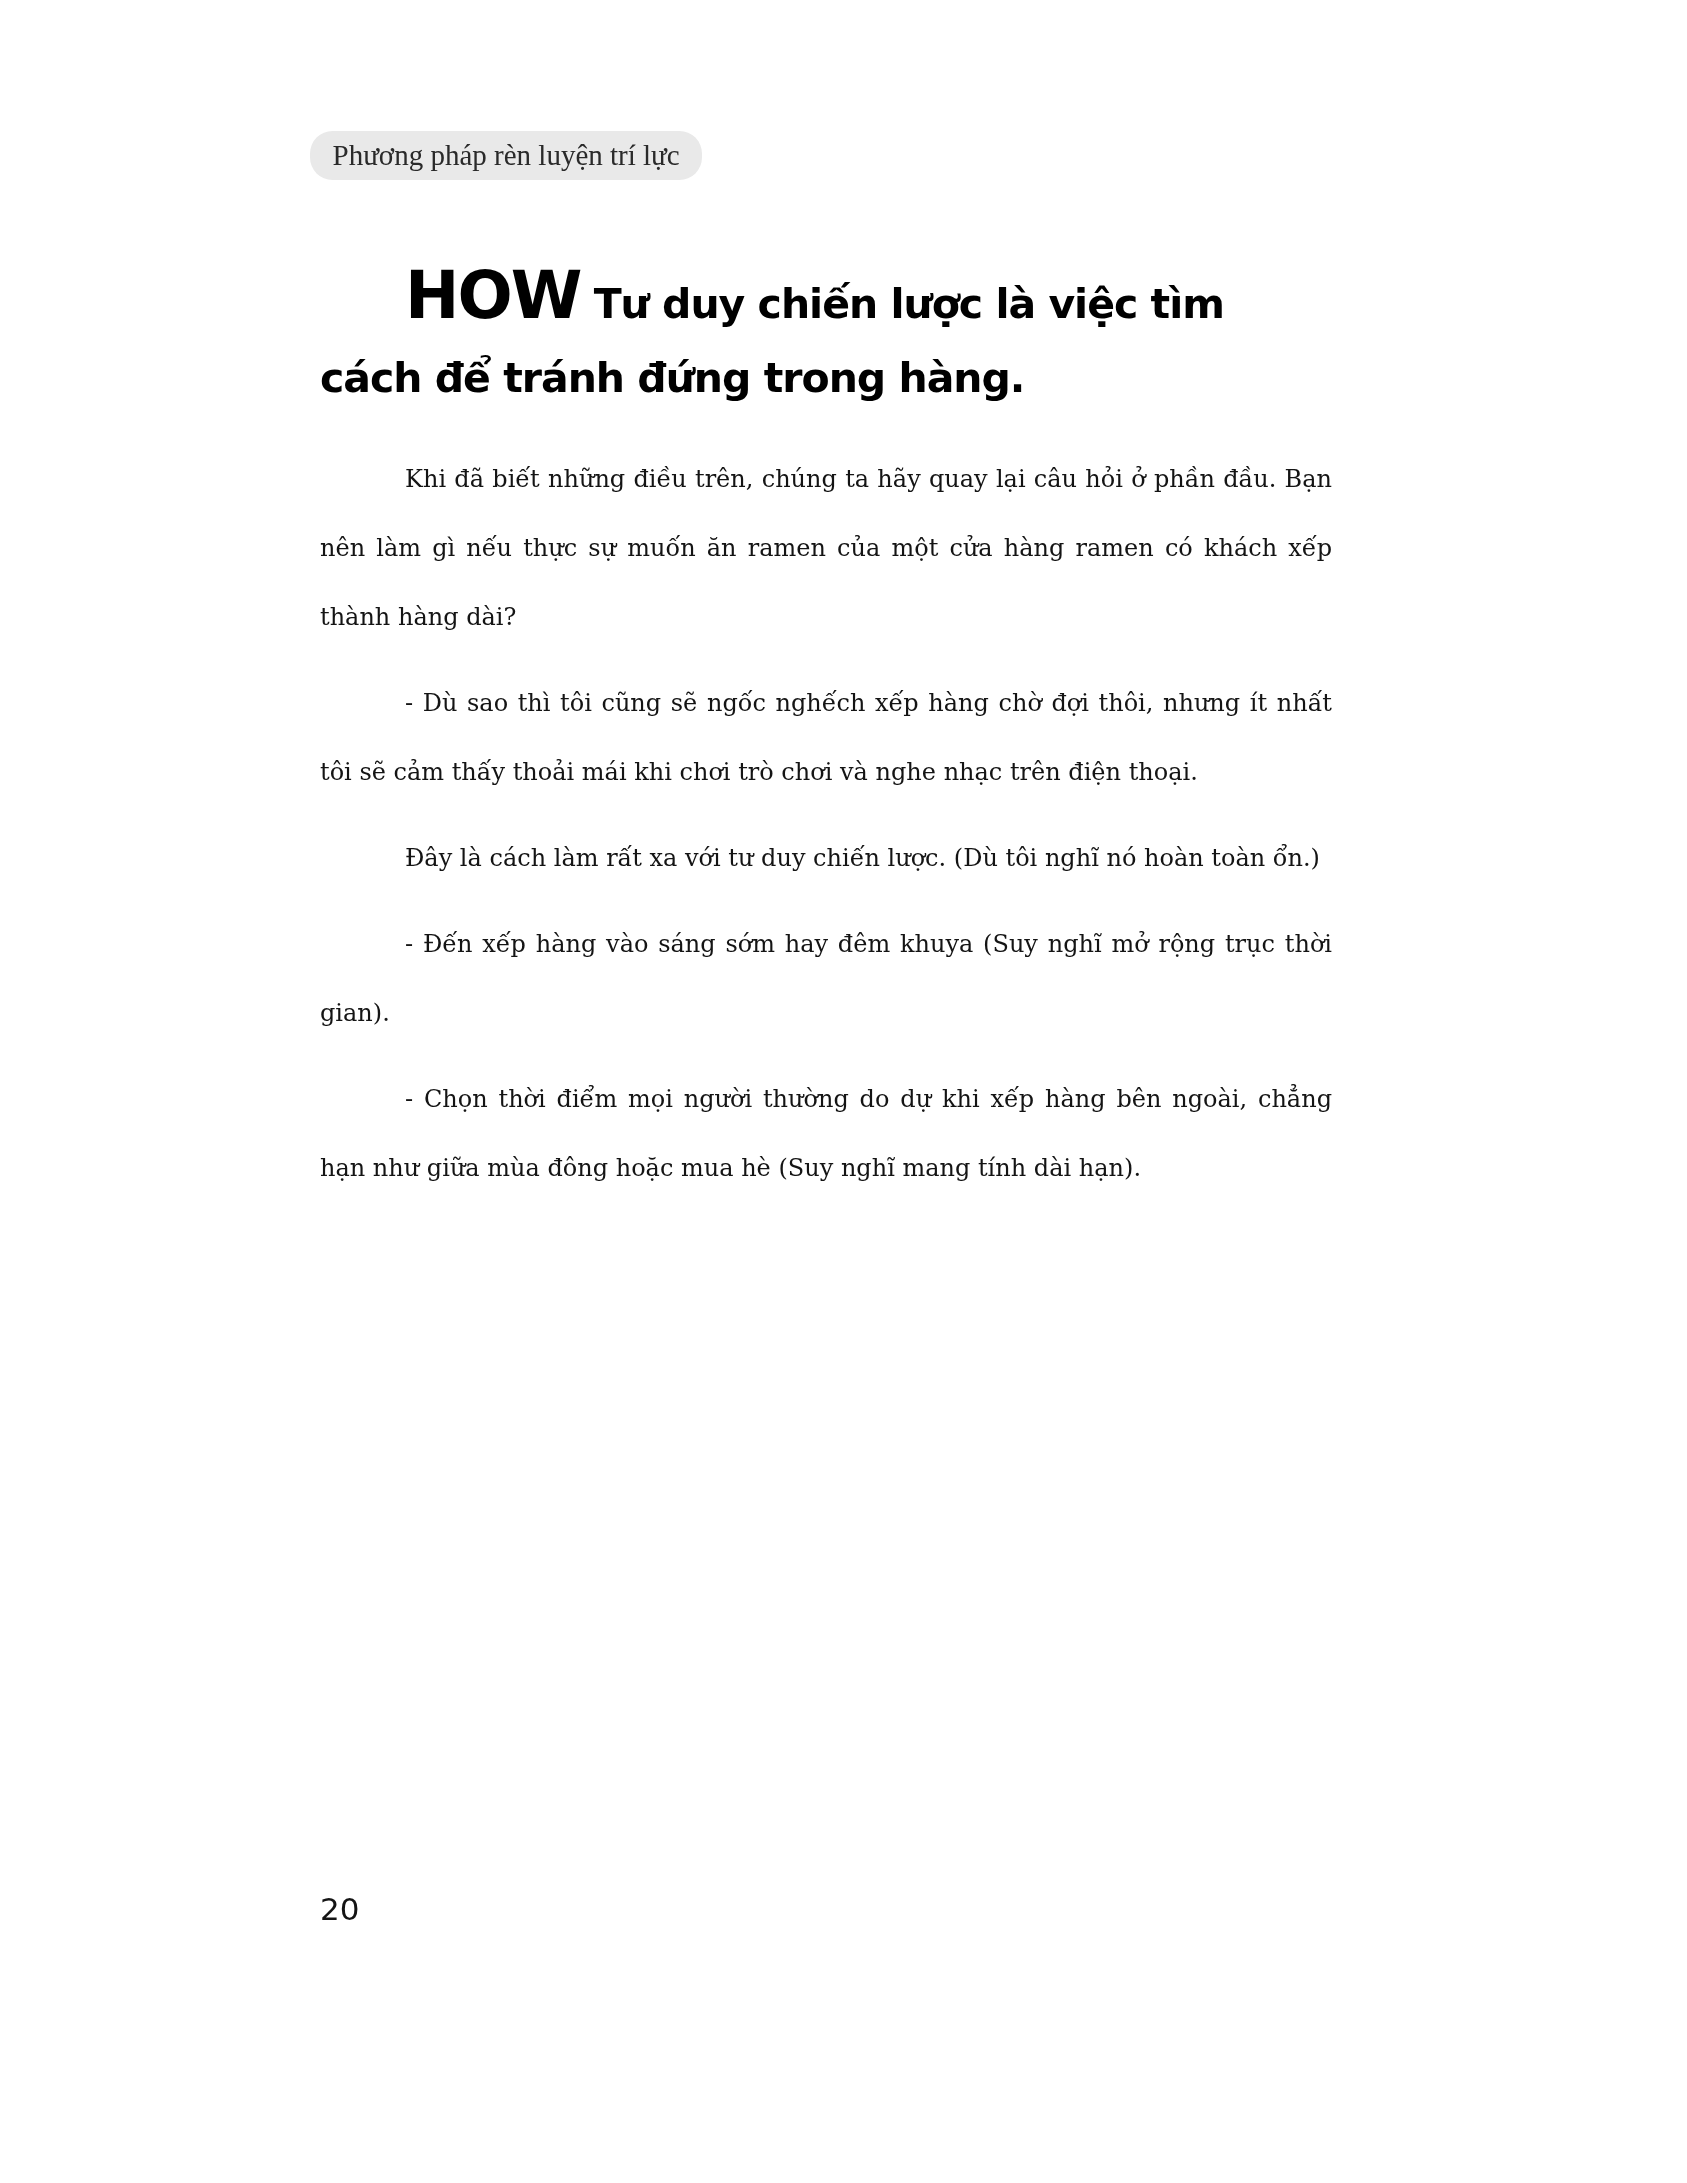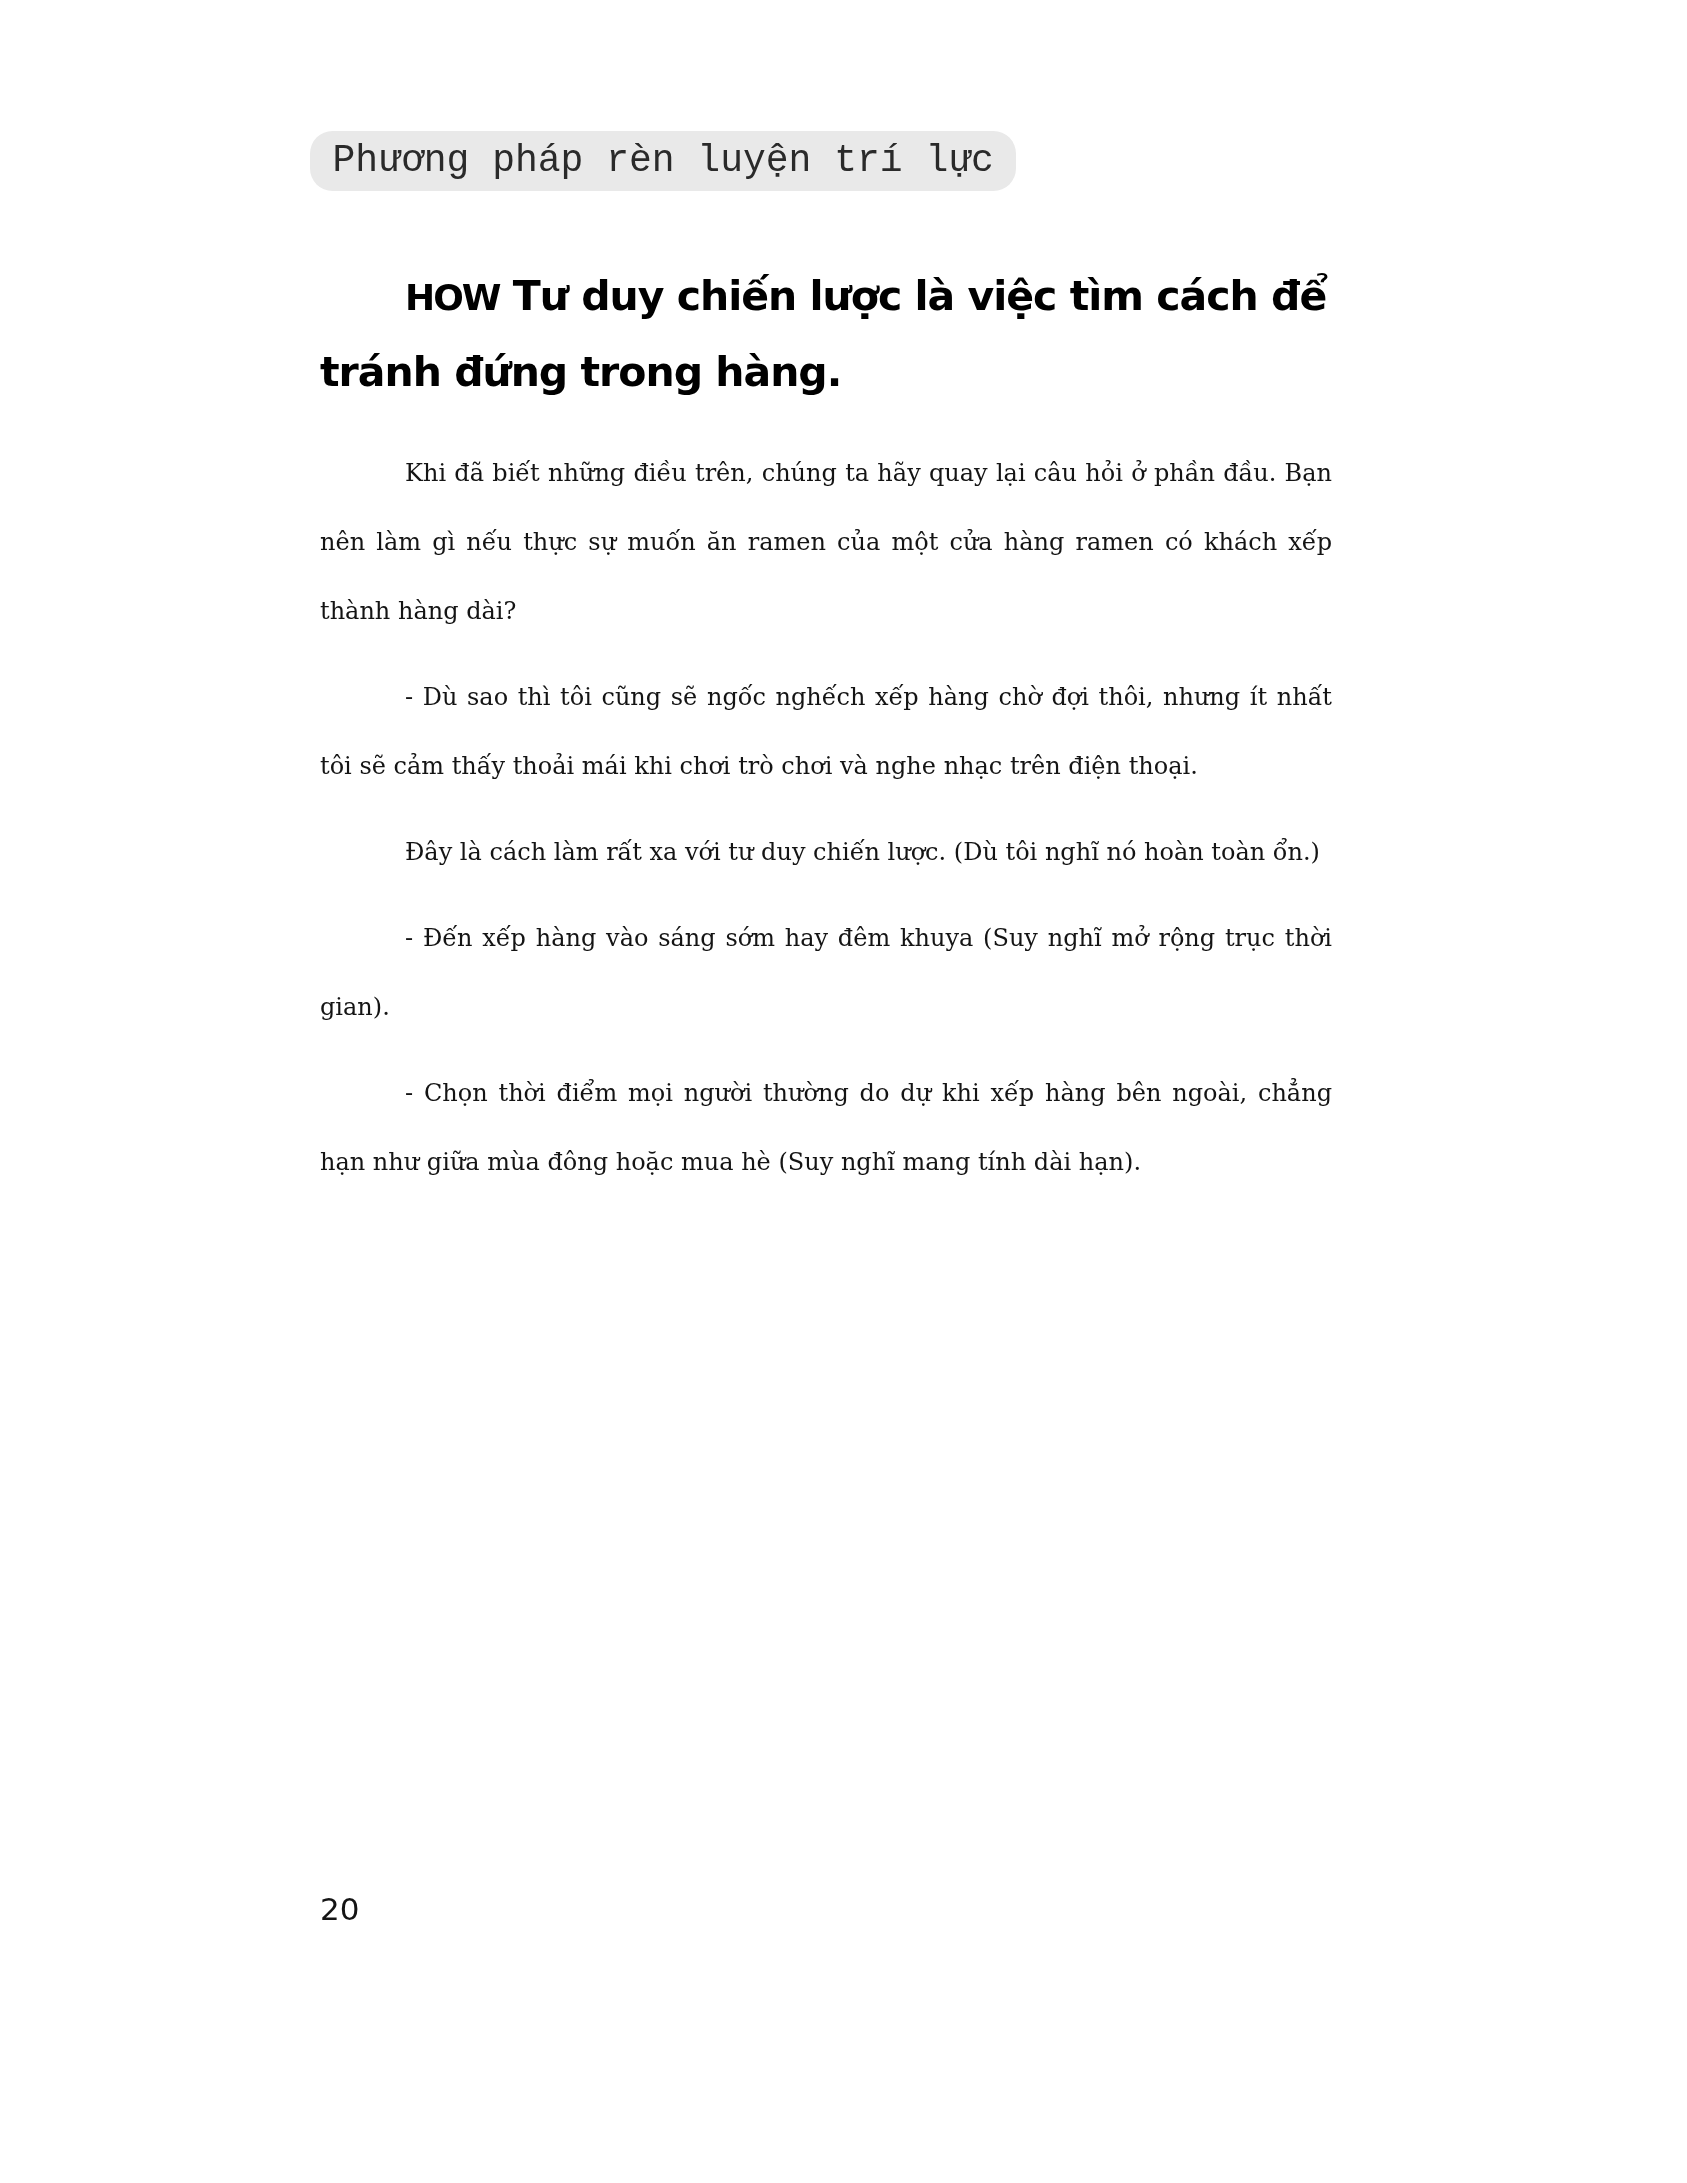--- a/index.html
+++ b/index.html
@@ -16,22 +16,22 @@
     font-family: "DejaVu Serif", serif;
     overflow: hidden;
   }
   .header-pill {
     position: absolute;
     left: 310px;
     top: 131px;
     background: #e9e9e9;
     border-radius: 22.5px;
     padding: 6.6px 22.5px 8px 22.5px;
-    font-family: Liberation Mono, monospace;
-    font-size: 38px;
+    font-family: Liberation Serif, serif;
+    font-size: 29px;
     line-height: 1.2;
     color: #2a2a2a;
   }
   .content {
     position: absolute;
     left: 320px;
     top: 259px;
     width: 1012px;
   }
   h2.heading {
@@ -39,21 +39,21 @@
     font-weight: bold;
     font-size: 41px;
     line-height: 74px;
     letter-spacing: -1px;
     margin: 0 0 30px 0;
     text-indent: 85px;
     color: #000000;
     text-align: left;
   }
   h2.heading .how {
-    font-size: 36px;
+    font-size: 65px;
     letter-spacing: -2px;
   }
   p.body-par {
     font-size: 24px;
     line-height: 69px;
     text-align: justify;
     text-indent: 85px;
     margin: 17px 0 0 0;
     color: #141414;
   }

